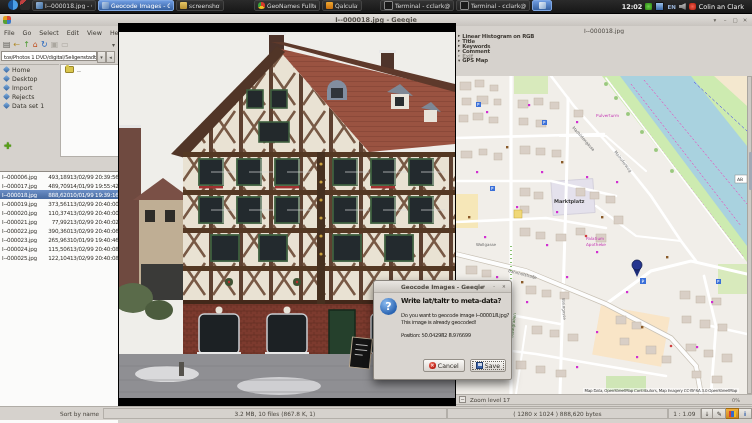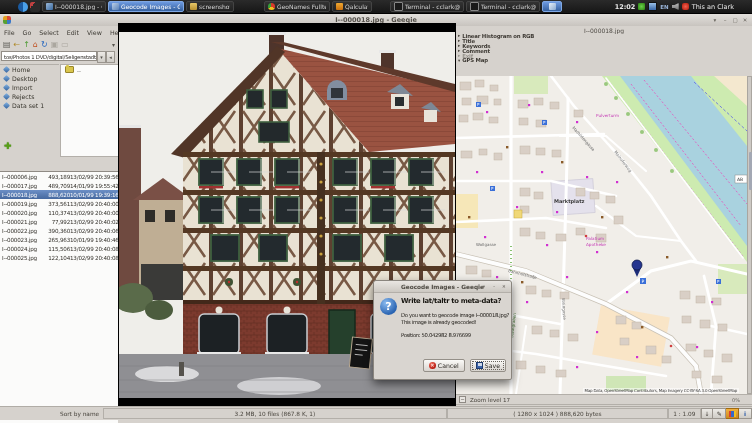--- a/index.html
+++ b/index.html
@@ -4,21 +4,21 @@
 <style>
   html,body{margin:0;padding:0;}
   body{width:752px;height:423px;position:relative;overflow:hidden;
        background:#d6d2cd;font-family:"DejaVu Sans",sans-serif;
        -webkit-font-smoothing:antialiased;}
   .abs{position:absolute;}
   .nowrap{white-space:nowrap;overflow:hidden;}
 
   
   #taskbar{left:0;top:0;width:752px;height:14px;background:linear-gradient(#2a2a2a,#161616);
-           border-bottom:1px solid #000;display:flex;align-items:center;gap:2px;padding:0 18px;box-sizing:border-box;z-index:40;}
+           border-bottom:1px solid #000;display:flex;gap:2px;padding:0 8px;box-sizing:border-box;z-index:40;}
   .tb-launch{width:10px;height:10px;border-radius:2px;flex:0 0 auto;}
   .tb-item{height:11px;display:flex;align-items:center;gap:2px;padding:0 3px;
            background:linear-gradient(#333,#222);border:1px solid #444;border-radius:2px;
            color:#d5d5d5;font-size:6px;box-sizing:border-box;overflow:hidden;flex:0 0 auto;}
   .tb-item.active{background:linear-gradient(#6d9ae0,#35609f);border-color:#7fa8e4;color:#fff;}
   .tb-ico{width:7px;height:7px;border-radius:1px;flex:0 0 auto;}
   .tb-lbl{white-space:nowrap;overflow:hidden;text-overflow:clip;}
   .tb-right{margin-left:auto;display:flex;align-items:center;gap:3px;color:#e8e8e8;font-size:6.5px;}
   .tray-ico{width:7px;height:7px;border-radius:1px;}
 
@@ -149,21 +149,21 @@
   <div class="tb-item active" style="width:20px;justify-content:center;">
     <span class="tb-ico" style="background:linear-gradient(135deg,#e8f0f8,#88a8d0);"></span>
   </div>
   <div class="tb-right">
     <span style="font-weight:bold;">12:02</span>
     <span class="tray-ico" style="background:radial-gradient(#6ad04a,#2a8010);"></span>
     <span class="tray-ico" style="background:linear-gradient(#9ac0e8,#3a68a8);border:1px solid #111;"></span>
     <span style="color:#9ab4d8;font-size:5.5px;font-weight:bold;">EN</span>
     <span class="tray-ico" style="background:linear-gradient(#bbb,#777);clip-path:polygon(0 30%,40% 30%,100% 0,100% 100%,40% 70%,0 70%);"></span>
     <span class="tray-ico" style="background:radial-gradient(#f06050,#b01808);border-radius:2px;"></span>
-    <span>This an Clark</span>
+    <span>Colin an Clark</span>
   </div>
 </div>
 
 <div id="gq" class="abs">
 
   <div id="gq-title" class="abs">
     <span class="t-ico"></span>
     <span class="t-text">I--000018.jpg - Geeqie</span>
     <span class="wbtns">
       <span class="wbtn">▾</span>

